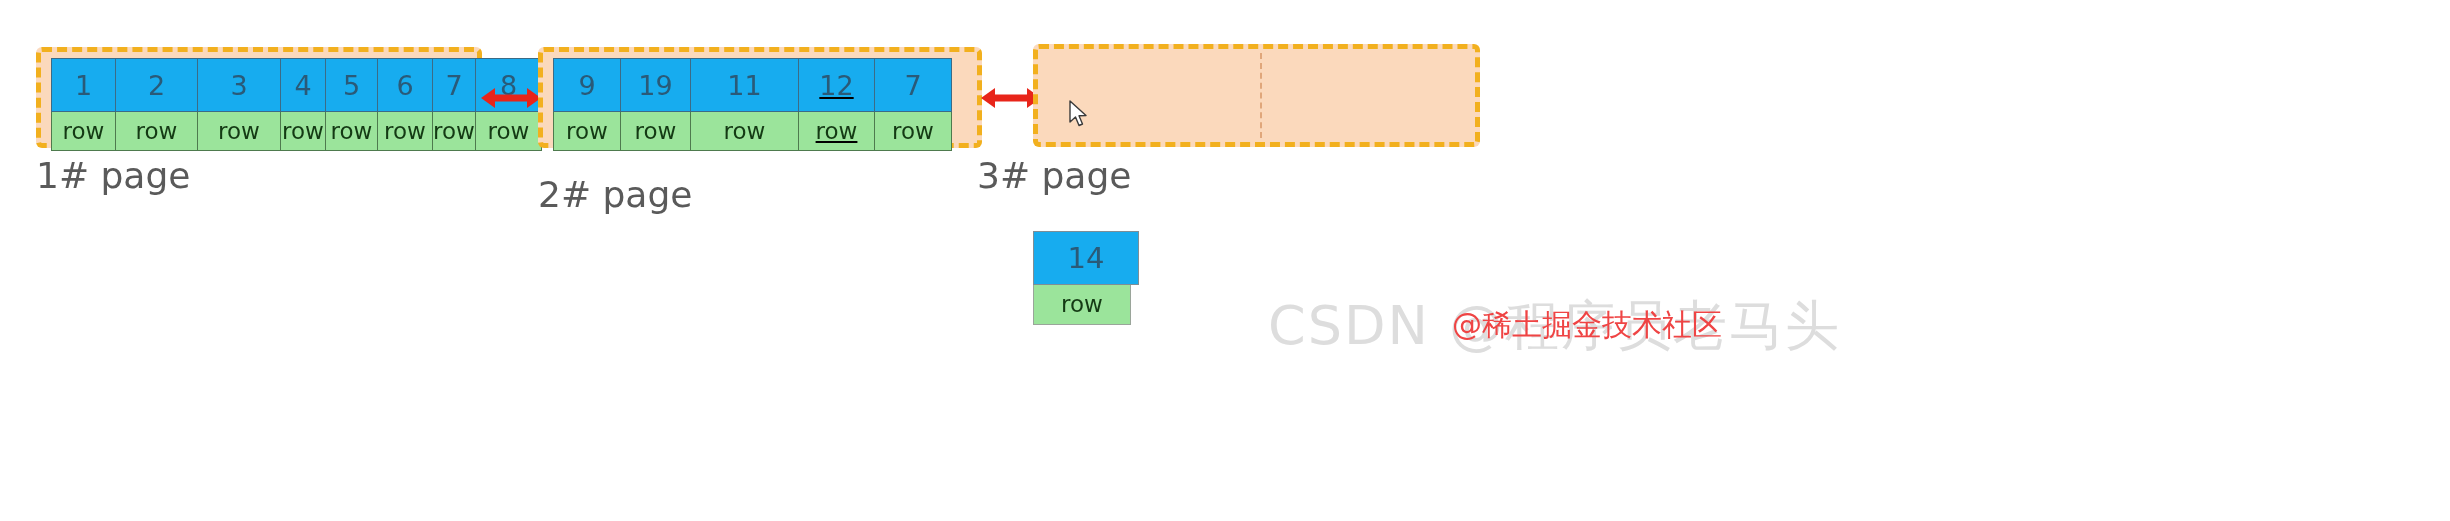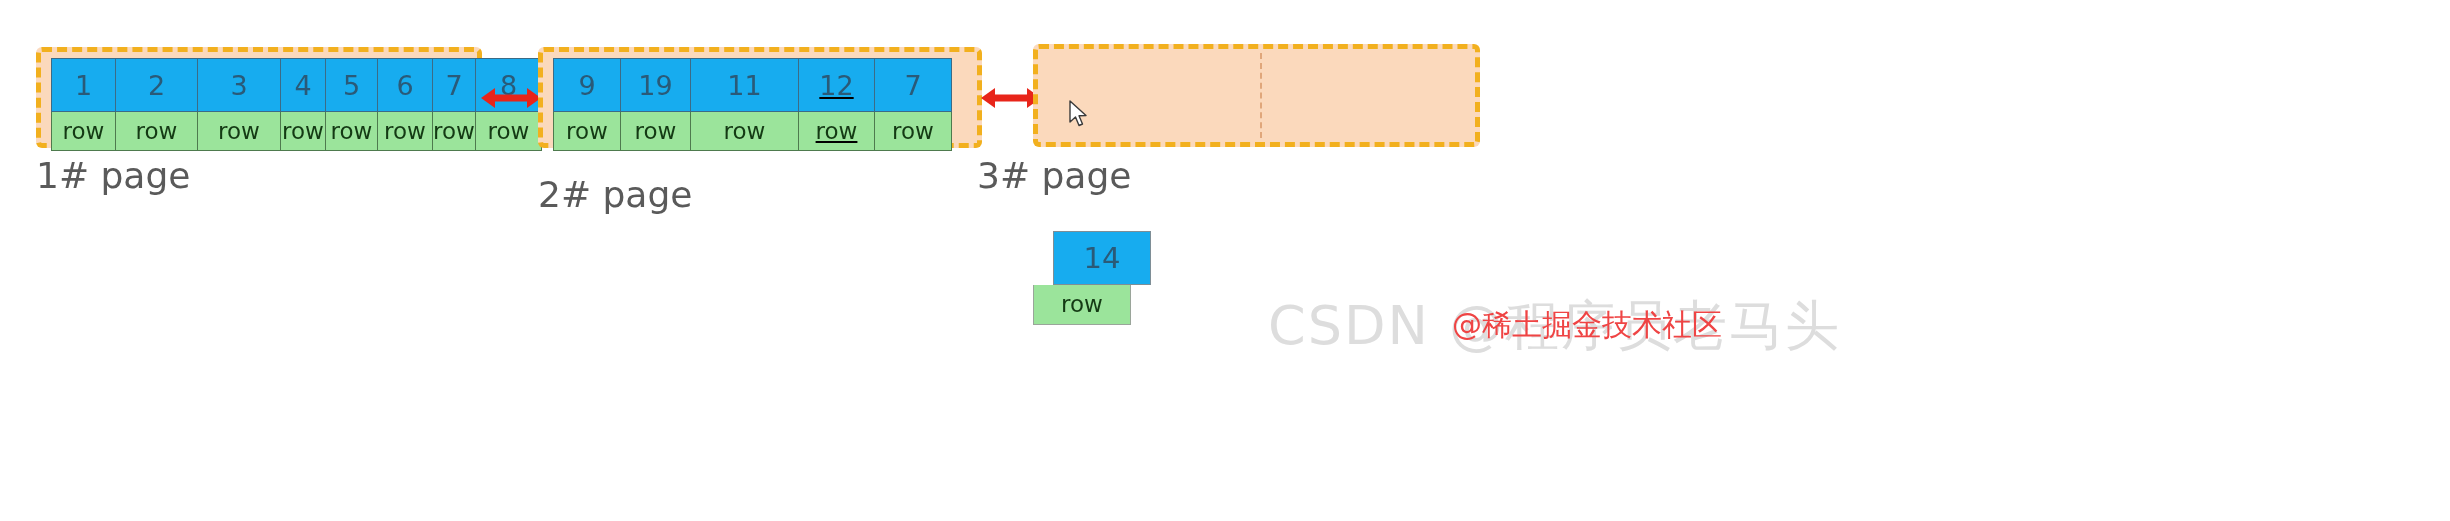--- a/index.html
+++ b/index.html
@@ -80,25 +80,24 @@
 
   
   .lone-cell{
     position:absolute;
     display:flex;flex-direction:column;
   }
   .lone-cell .num{
     background:#17ACEF;
     border:1.5px solid #7E8E96;
     box-sizing:border-box;
-    width:98px;height:54px;
+    width:106px;height:54px;
     display:flex;align-items:center;justify-content:center;
     color:#2A5A78;font-size:29px;line-height:1;
     font-family:"DejaVu Sans", sans-serif;
-    margin-left:20px;
   }
   .lone-cell .row{
     background:#9BE49B;
     border:1.5px solid #9AA59A;
     border-top:none;
     box-sizing:border-box;
     width:98px;height:40px;
     display:flex;align-items:center;justify-content:center;
     color:#143A14;font-size:23px;line-height:1;
     font-family:"DejaVu Sans", sans-serif;

